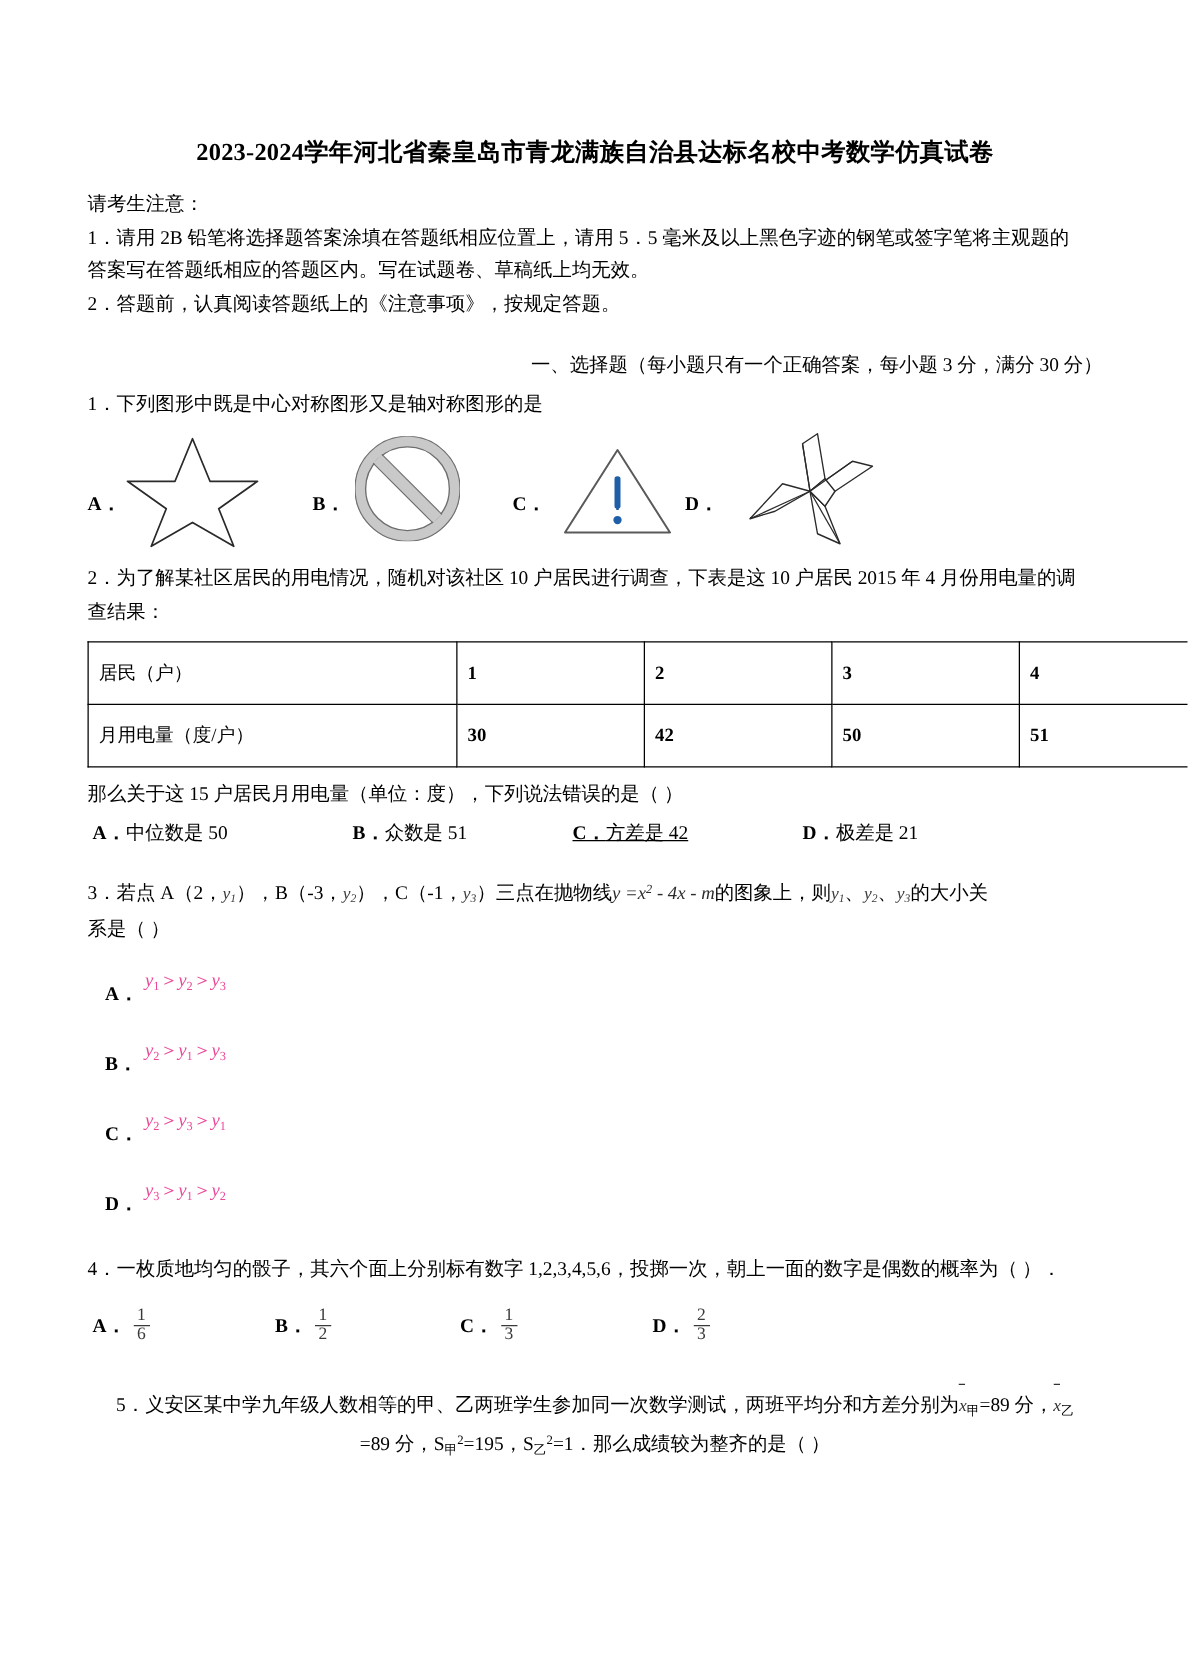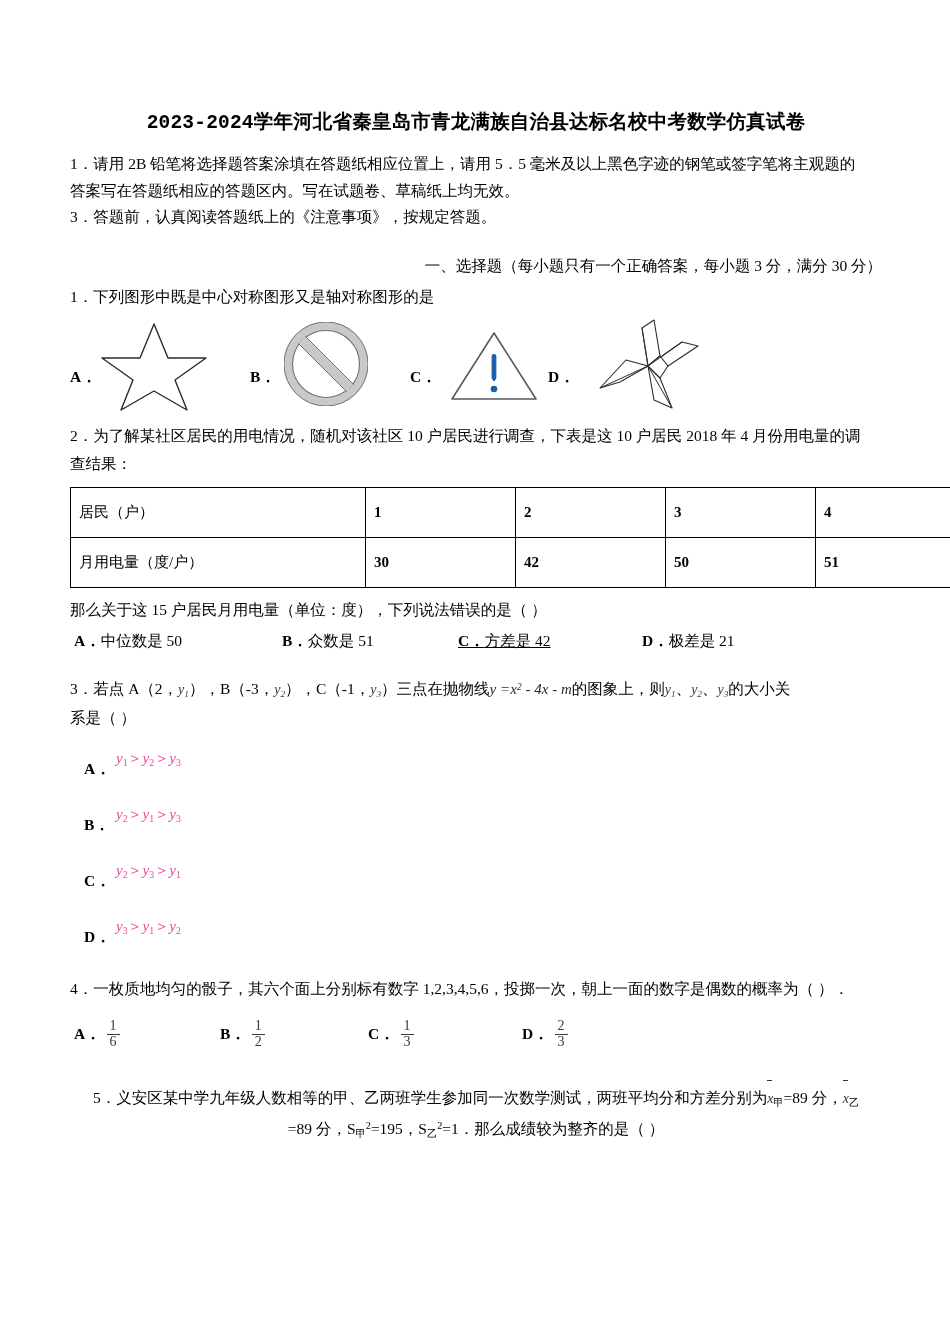--- a/index.html
+++ b/index.html
@@ -24,21 +24,21 @@
   }
   .inner {
     position: absolute;
     left: 70px;
     top: 108px;
     width: 812px;
   }
 
   
   .doc-title {
-    font-family: Liberation Mono, monospace;
+    font-family: Liberation Serif, serif;
     font-weight: bold;
     font-size: 19.5px;
     text-align: center;
     letter-spacing: 0.2px;
     margin: 0 0 16px 0;
     white-space: nowrap;
   }
 
   
   .notice-block {
@@ -191,23 +191,24 @@
 </style>
 </head>
 <body>
 
 <div class="page">
   <div class="inner">
 
     <div class="doc-title">2023-2024学年河北省秦皇岛市青龙满族自治县达标名校中考数学仿真试卷</div>
 
     <div class="notice-block">
+      <div class="notice-line">请考生注意：</div>
       <div class="notice-line">1．请用 2B 铅笔将选择题答案涂填在答题纸相应位置上，请用 5．5 毫米及以上黑色字迹的钢笔或签字笔将主观题的</div>
       <div class="notice-line">答案写在答题纸相应的答题区内。写在试题卷、草稿纸上均无效。</div>
-      <div class="notice-line">3．答题前，认真阅读答题纸上的《注意事项》，按规定答题。</div>
+      <div class="notice-line">2．答题前，认真阅读答题纸上的《注意事项》，按规定答题。</div>
     </div>
 
     <div class="section-head">一、选择题（每小题只有一个正确答案，每小题 3 分，满分 30 分）</div>
 
     <div class="q">
       <p class="q-text">1．下列图形中既是中心对称图形又是轴对称图形的是</p>
 
       <div class="fig-row">
 
         <div class="fig-item" style="left:0px;width:180px;">
@@ -266,21 +267,21 @@
             </svg>
           </span>
         </div>
 
       </div>
     </div>
 
     <div class="spacer-sm"></div>
 
     <div class="q">
-      <p class="q-text">2．为了解某社区居民的用电情况，随机对该社区 10 户居民进行调查，下表是这 10 户居民 2018 年 4 月份用电量的调</p>
+      <p class="q-text">2．为了解某社区居民的用电情况，随机对该社区 10 户居民进行调查，下表是这 10 户居民 2015 年 4 月份用电量的调</p>
       <p class="q-text">查结果：</p>
 
       <table class="data-table">
         <tbody>
           <tr>
             <td class="head-cell">居民（户）</td>
             <td class="val-cell num">1</td>
             <td class="val-cell num">2</td>
             <td class="val-cell num">3</td>
             <td class="val-cell num">4</td>

